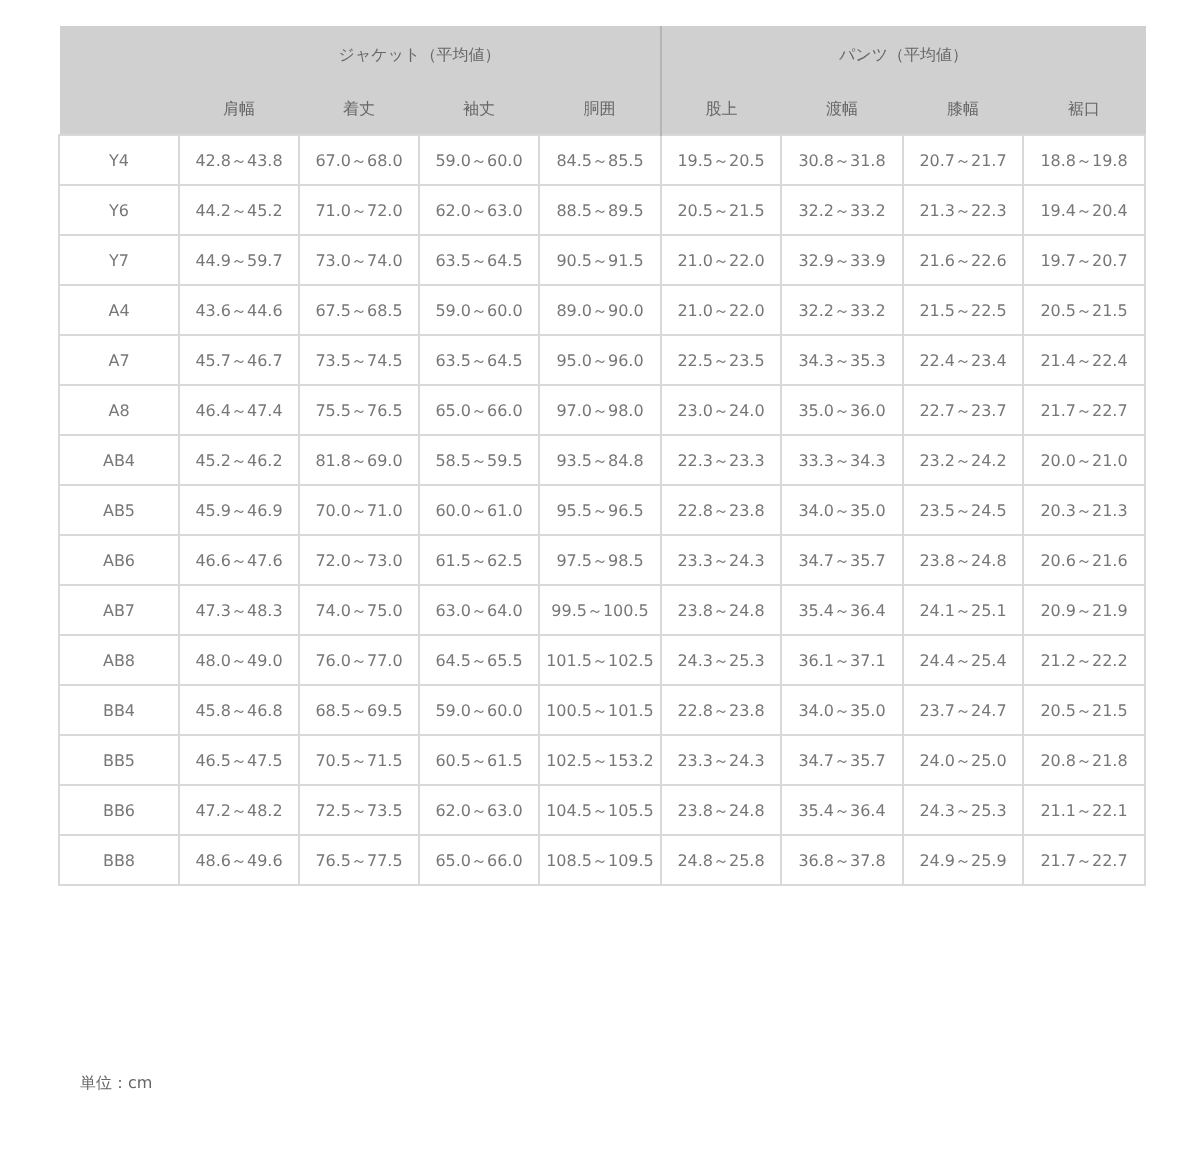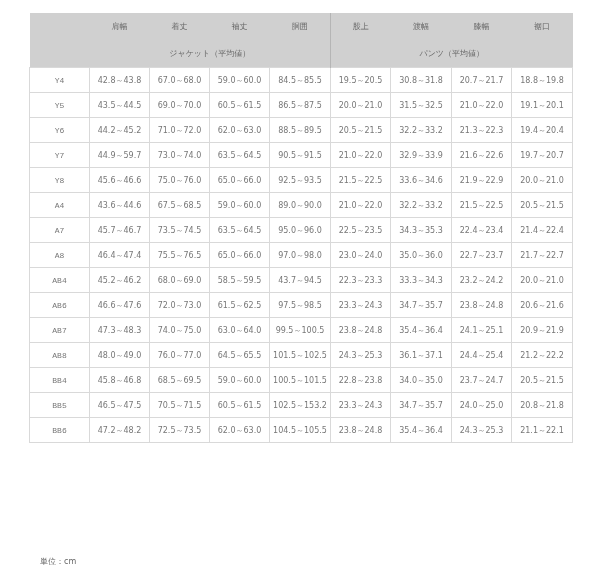--- a/index.html
+++ b/index.html
@@ -6,81 +6,70 @@
   body { width: 600px; height: 576px; position: relative; overflow: hidden;
          font-family: "DejaVu Sans", "Liberation Sans", sans-serif; color: #666; }
   .wrap { position: absolute; left: 29px; top: 13px; width: 543px; }
   table { border-collapse: collapse; width: 543px; table-layout: fixed; }
   th { background: #d0d0d0; color: #666; font-weight: normal; font-size: 8px; }
   th.group { height: 25px; padding-top: 2px; }
   th.sub { height: 24px; }
   th.divider { border-left: 1px solid #b5b5b5; }
   td { border: 1px solid #d9d9d9; height: 24px; text-align: center; font-size: 8px;
        color: #777; padding: 0; white-space: nowrap; background: #fff; }
-  td.size { color: #777; font-family: Liberation Mono, monospace; }
-  .unit { position: absolute; left: 40px; top: 556px; font-size: 8px; color: #666; }
+  td.size { color: #777; }
+  .unit { position: absolute; left: 40px; top: 536px; font-size: 8px; color: #666; }
 </style>
 </head>
 <body>
 
 <div class="wrap">
   <table>
     <colgroup>
       <col style="width:60px">
         <col style="width:60px">
         <col style="width:60px">
         <col style="width:60px">
         <col style="width:61px">
       <col style="width:60px">
         <col style="width:61px">
         <col style="width:60px">
         <col style="width:61px">
     </colgroup>
     <thead>
+      <tr>
+        <th class="group"></th>
+        <th class="group" colspan="4">ジャケット（平均値）</th>
+        <th class="group divider" colspan="4">パンツ（平均値）</th>
+      </tr>
       <tr>
         <th class="sub"></th>
         <th class="sub">肩幅</th>
         <th class="sub">着丈</th>
         <th class="sub">袖丈</th>
         <th class="sub">胴囲</th>
         <th class="sub divider">股上</th>
         <th class="sub">渡幅</th>
         <th class="sub">膝幅</th>
         <th class="sub">裾口</th>
       </tr>
-      <tr>
-        <th class="group"></th>
-        <th class="group" colspan="4">ジャケット（平均値）</th>
-        <th class="group divider" colspan="4">パンツ（平均値）</th>
-      </tr>
     </thead>
     <tbody id="tbody">
         <tr>
           <td class="size">Y4</td>
           <td>42.8～43.8</td>
           <td>67.0～68.0</td>
           <td>59.0～60.0</td>
           <td>84.5～85.5</td>
           <td>19.5～20.5</td>
           <td>30.8～31.8</td>
           <td>20.7～21.7</td>
           <td>18.8～19.8</td>
         </tr>
         <tr>
-          <td class="size">Y5</td>
-          <td>43.5～44.5</td>
-          <td>69.0～70.0</td>
-          <td>60.5～61.5</td>
-          <td>86.5～87.5</td>
-          <td>20.0～21.0</td>
-          <td>31.5～32.5</td>
-          <td>21.0～22.0</td>
-          <td>19.1～20.1</td>
-        </tr>
-        <tr>
           <td class="size">Y6</td>
           <td>44.2～45.2</td>
           <td>71.0～72.0</td>
           <td>62.0～63.0</td>
           <td>88.5～89.5</td>
           <td>20.5～21.5</td>
           <td>32.2～33.2</td>
           <td>21.3～22.3</td>
           <td>19.4～20.4</td>
         </tr>
@@ -89,31 +78,20 @@
           <td>44.9～59.7</td>
           <td>73.0～74.0</td>
           <td>63.5～64.5</td>
           <td>90.5～91.5</td>
           <td>21.0～22.0</td>
           <td>32.9～33.9</td>
           <td>21.6～22.6</td>
           <td>19.7～20.7</td>
         </tr>
         <tr>
-          <td class="size">Y8</td>
-          <td>45.6～46.6</td>
-          <td>75.0～76.0</td>
-          <td>65.0～66.0</td>
-          <td>92.5～93.5</td>
-          <td>21.5～22.5</td>
-          <td>33.6～34.6</td>
-          <td>21.9～22.9</td>
-          <td>20.0～21.0</td>
-        </tr>
-        <tr>
           <td class="size">A4</td>
           <td>43.6～44.6</td>
           <td>67.5～68.5</td>
           <td>59.0～60.0</td>
           <td>89.0～90.0</td>
           <td>21.0～22.0</td>
           <td>32.2～33.2</td>
           <td>21.5～22.5</td>
           <td>20.5～21.5</td>
         </tr>
@@ -135,27 +113,38 @@
           <td>65.0～66.0</td>
           <td>97.0～98.0</td>
           <td>23.0～24.0</td>
           <td>35.0～36.0</td>
           <td>22.7～23.7</td>
           <td>21.7～22.7</td>
         </tr>
         <tr>
           <td class="size">AB4</td>
           <td>45.2～46.2</td>
-          <td>68.0～69.0</td>
+          <td>81.8～69.0</td>
           <td>58.5～59.5</td>
-          <td>43.7～94.5</td>
+          <td>93.5～84.8</td>
           <td>22.3～23.3</td>
           <td>33.3～34.3</td>
           <td>23.2～24.2</td>
           <td>20.0～21.0</td>
+        </tr>
+        <tr>
+          <td class="size">AB5</td>
+          <td>45.9～46.9</td>
+          <td>70.0～71.0</td>
+          <td>60.0～61.0</td>
+          <td>95.5～96.5</td>
+          <td>22.8～23.8</td>
+          <td>34.0～35.0</td>
+          <td>23.5～24.5</td>
+          <td>20.3～21.3</td>
         </tr>
         <tr>
           <td class="size">AB6</td>
           <td>46.6～47.6</td>
           <td>72.0～73.0</td>
           <td>61.5～62.5</td>
           <td>97.5～98.5</td>
           <td>23.3～24.3</td>
           <td>34.7～35.7</td>
           <td>23.8～24.8</td>
@@ -209,17 +198,28 @@
           <td class="size">BB6</td>
           <td>47.2～48.2</td>
           <td>72.5～73.5</td>
           <td>62.0～63.0</td>
           <td>104.5～105.5</td>
           <td>23.8～24.8</td>
           <td>35.4～36.4</td>
           <td>24.3～25.3</td>
           <td>21.1～22.1</td>
         </tr>
+        <tr>
+          <td class="size">BB8</td>
+          <td>48.6～49.6</td>
+          <td>76.5～77.5</td>
+          <td>65.0～66.0</td>
+          <td>108.5～109.5</td>
+          <td>24.8～25.8</td>
+          <td>36.8～37.8</td>
+          <td>24.9～25.9</td>
+          <td>21.7～22.7</td>
+        </tr>
       </tbody>
   </table>
 </div>
 
 <div class="unit">単位：cm</div>
 
 </body></html>

